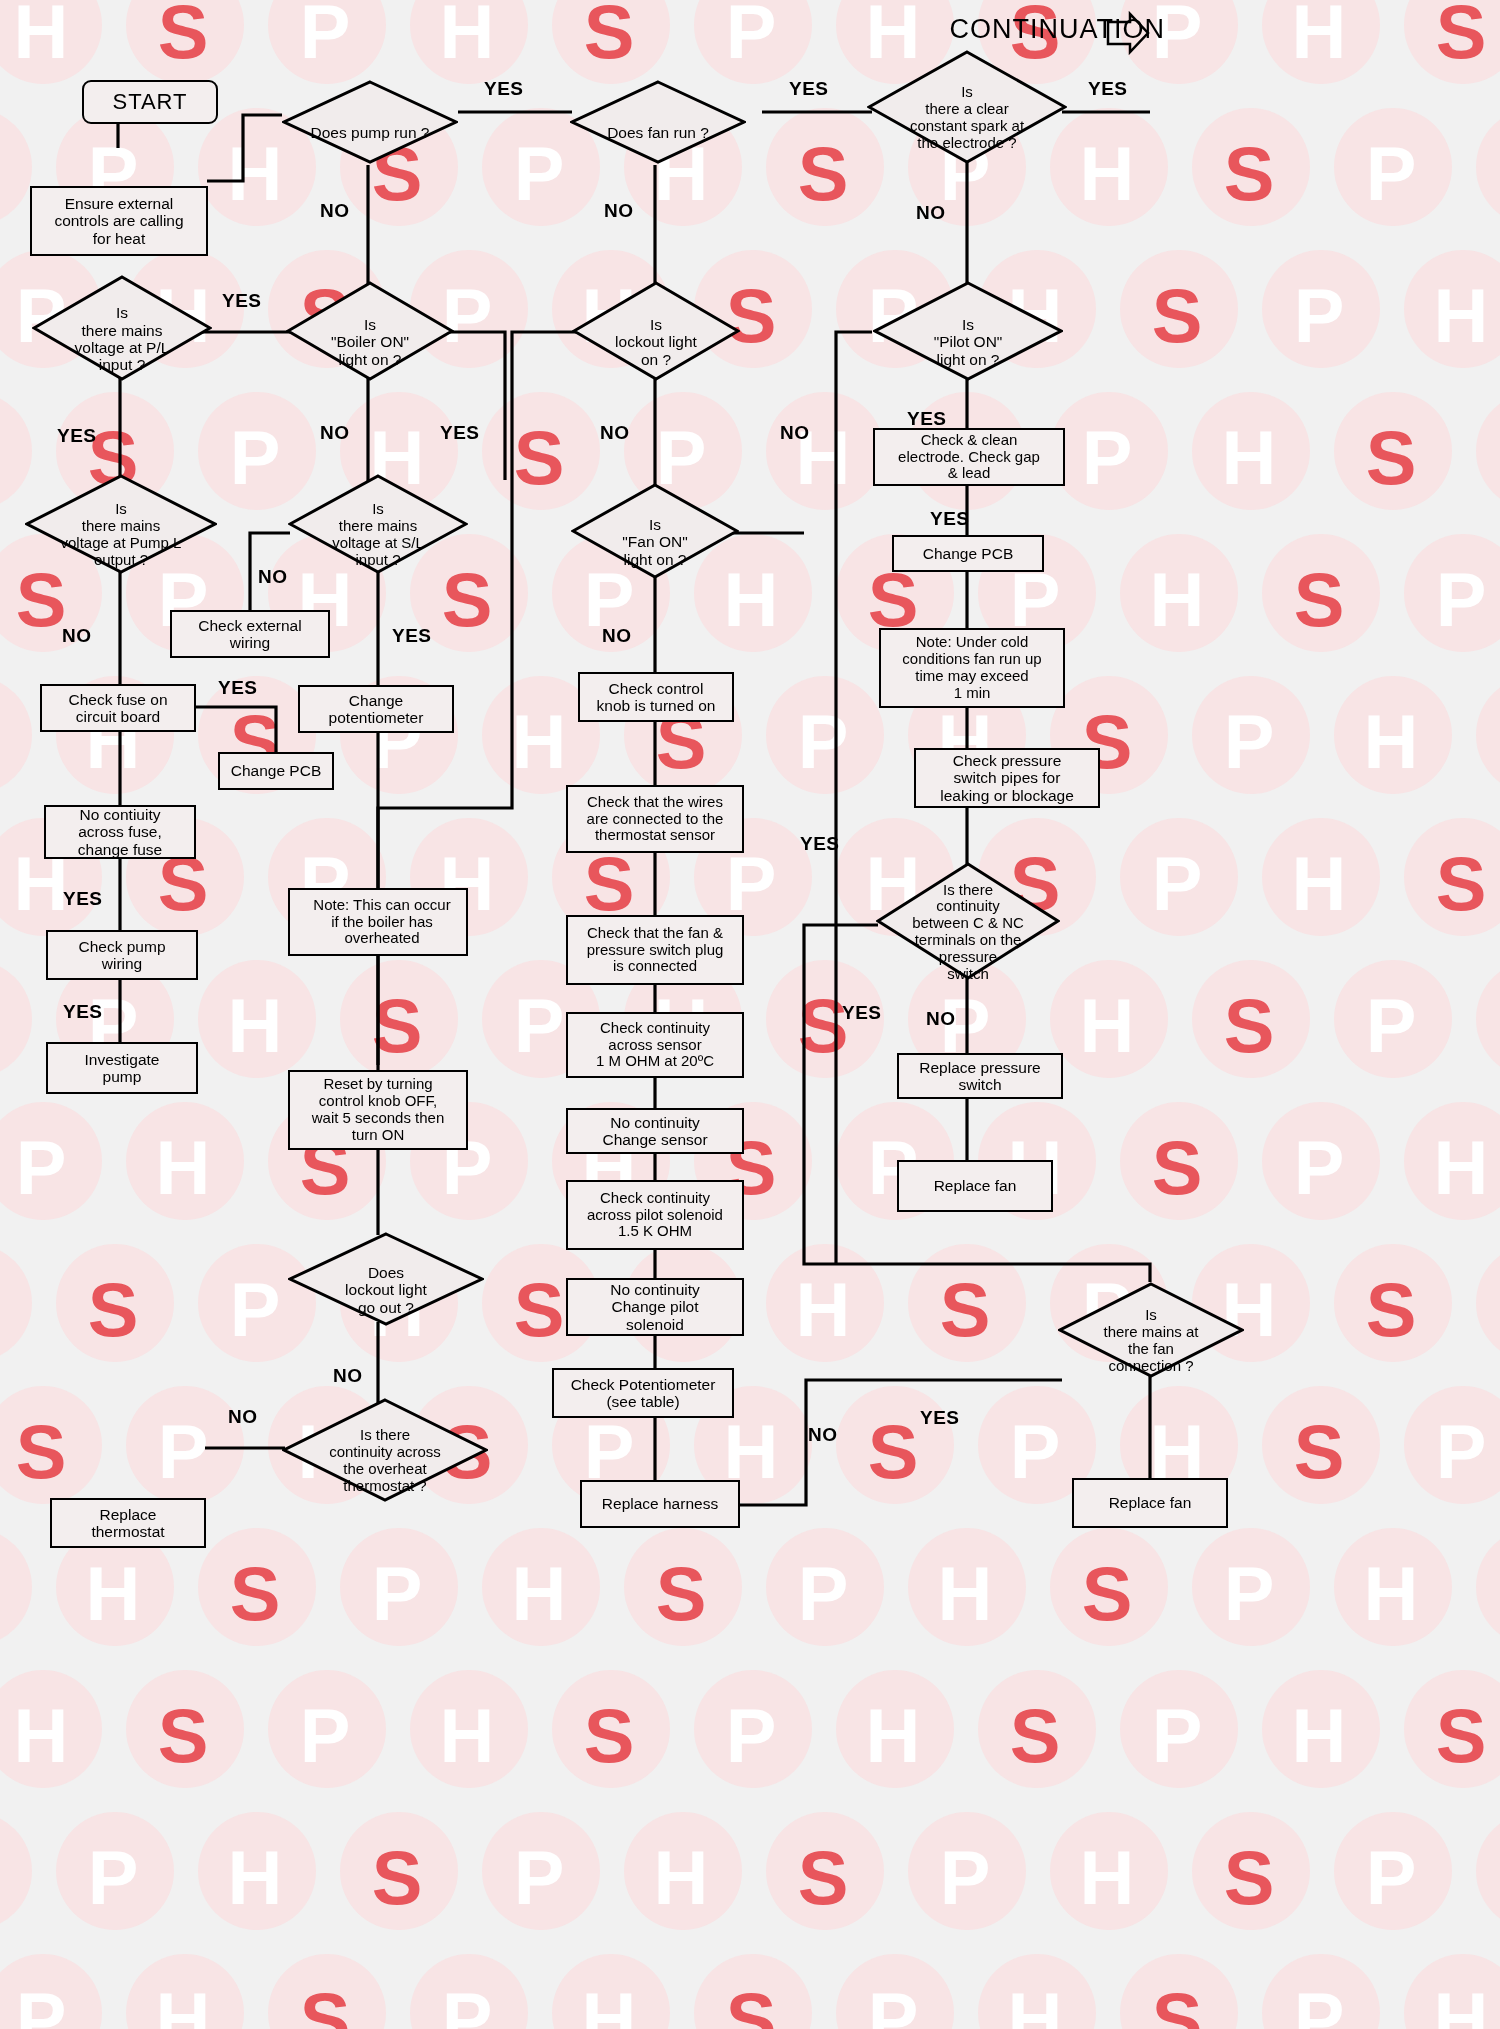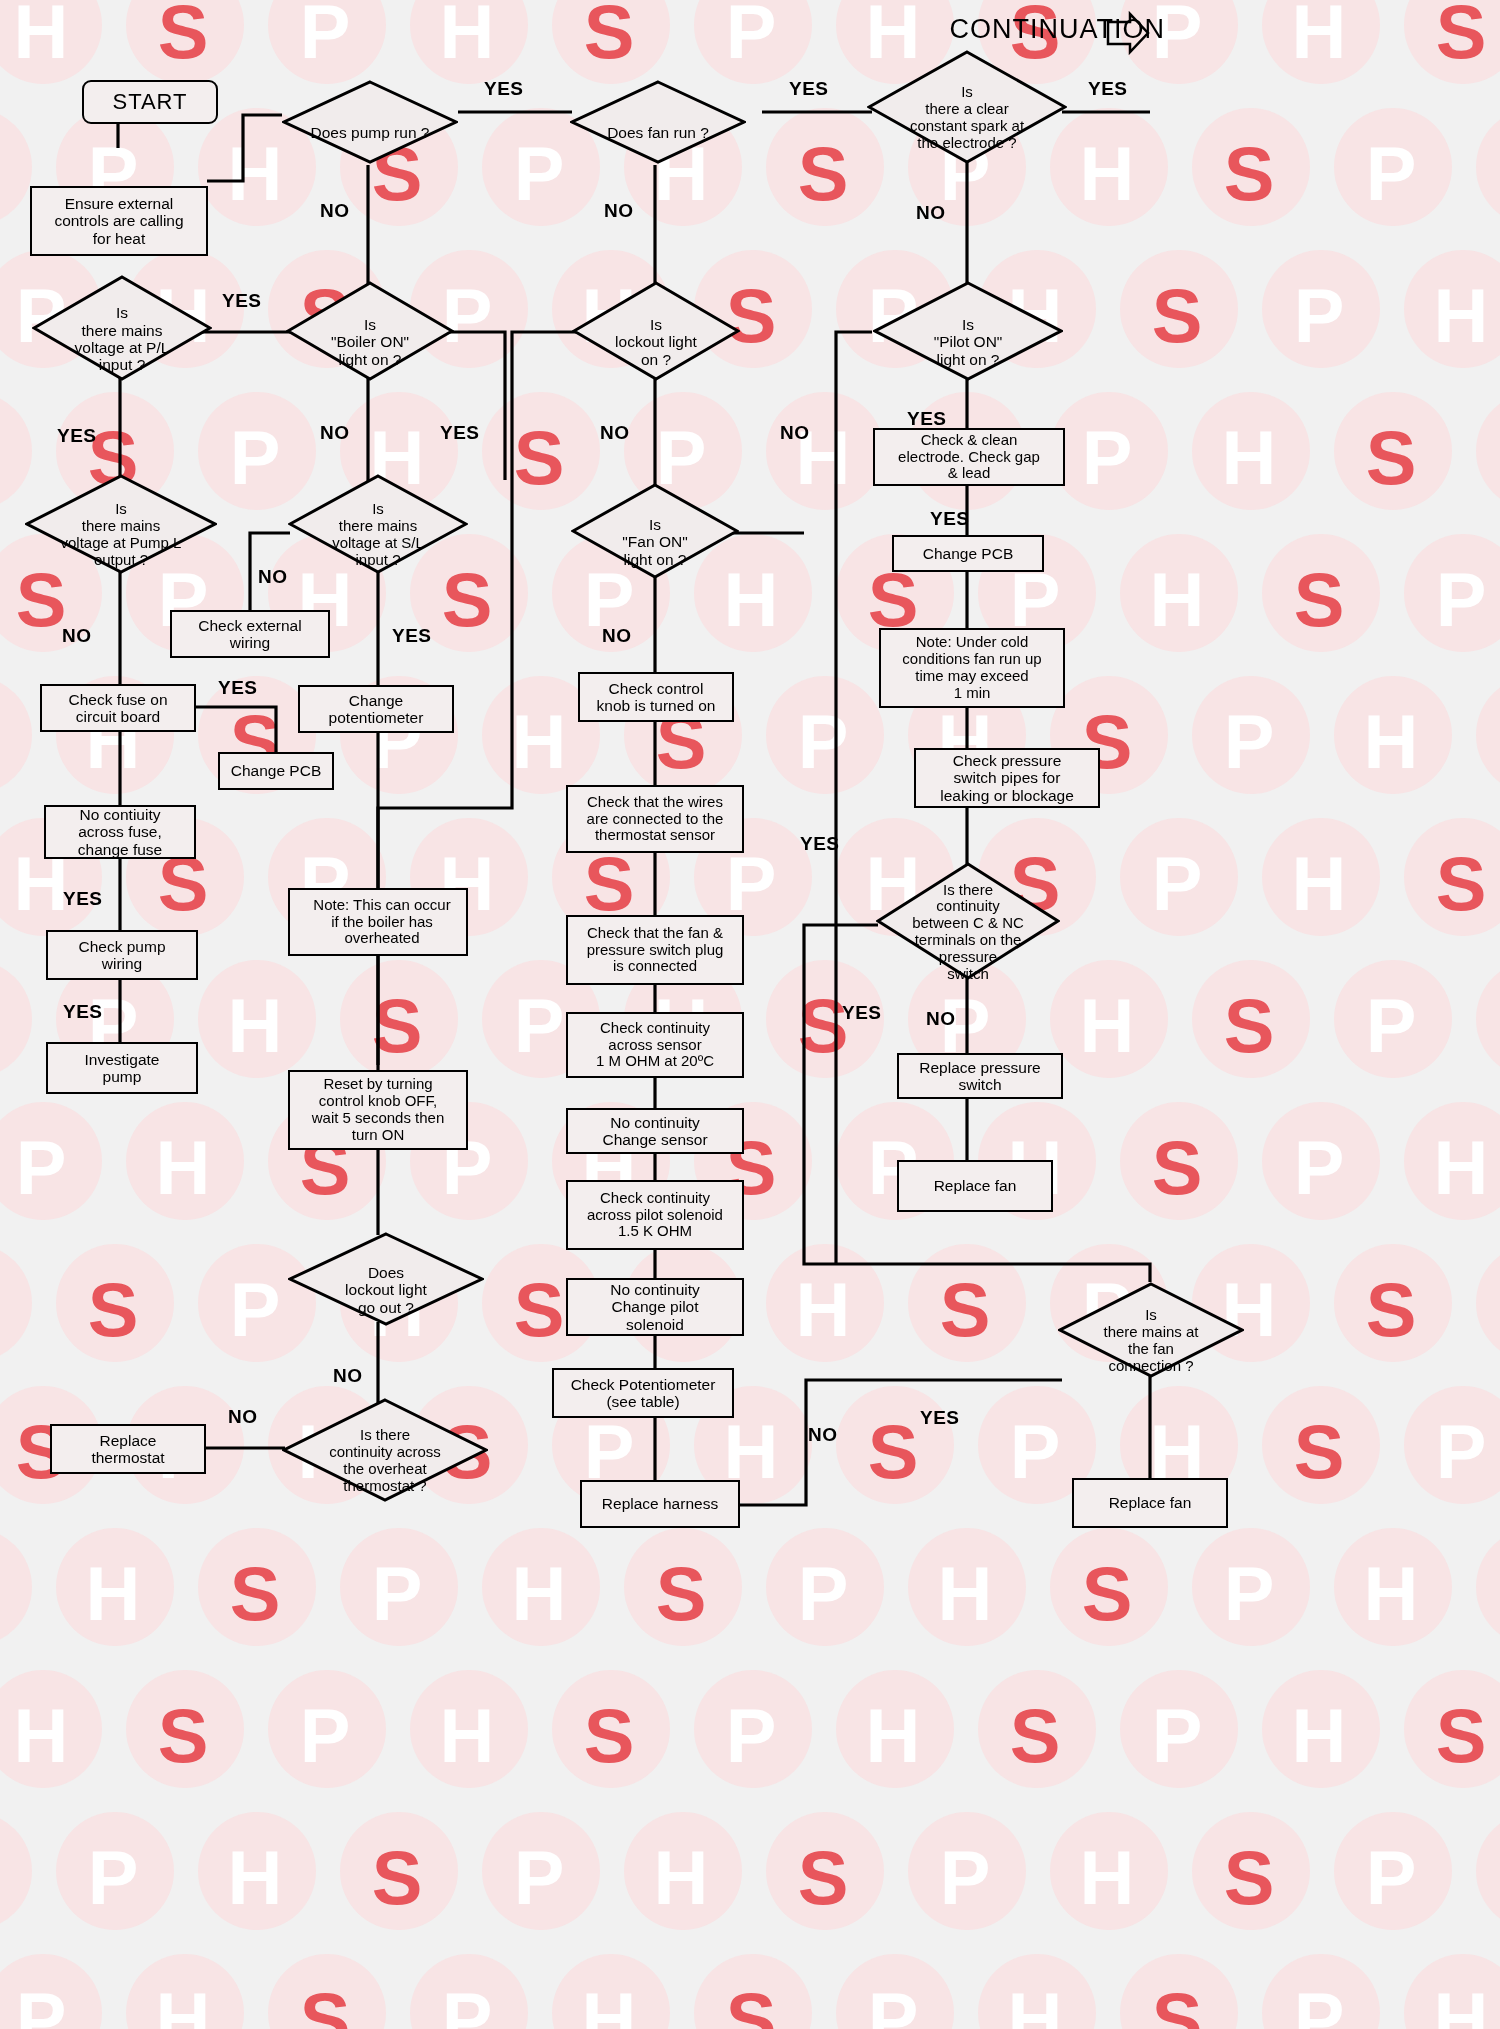--- a/index.html
+++ b/index.html
@@ -1041,21 +1041,21 @@
 (see table)</div>
     <div class="node diamond" style="left:1058px;top:1282px;width:186px;height:96px;font-size:15px;">
       <svg class="dshape" width="186" height="96">
           <polygon points="93,2 184,48 93,94 2,48" fill="#f1ecec" stroke="#000" stroke-width="3"></polygon>
         </svg>
       <span class="dtext" style="white-space:pre-line;">Is
 there mains at
 the fan
 connection ?</span>
     </div>
-    <div class="node box" style="left:50px;top:1424px;width:156px;height:50px;white-space:pre-line;">Replace
+    <div class="node box" style="left:50px;top:1498px;width:156px;height:50px;white-space:pre-line;">Replace
 thermostat</div>
     <div class="node diamond" style="left:282px;top:1398px;width:206px;height:104px;font-size:15px;">
       <svg class="dshape" width="206" height="104">
           <polygon points="103,2 204,52 103,102 2,52" fill="#f1ecec" stroke="#000" stroke-width="3"></polygon>
         </svg>
       <span class="dtext" style="white-space:pre-line;">Is there
 continuity across
 the overheat
 thermostat ?</span>
     </div>

